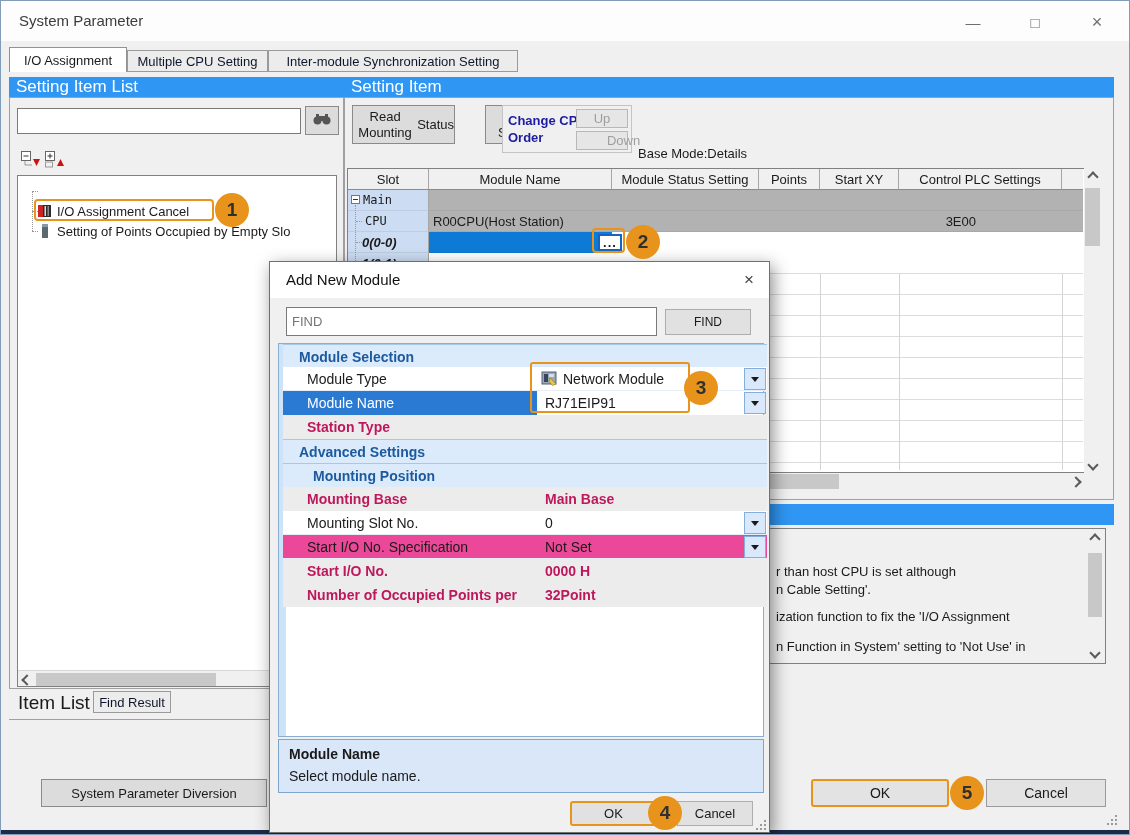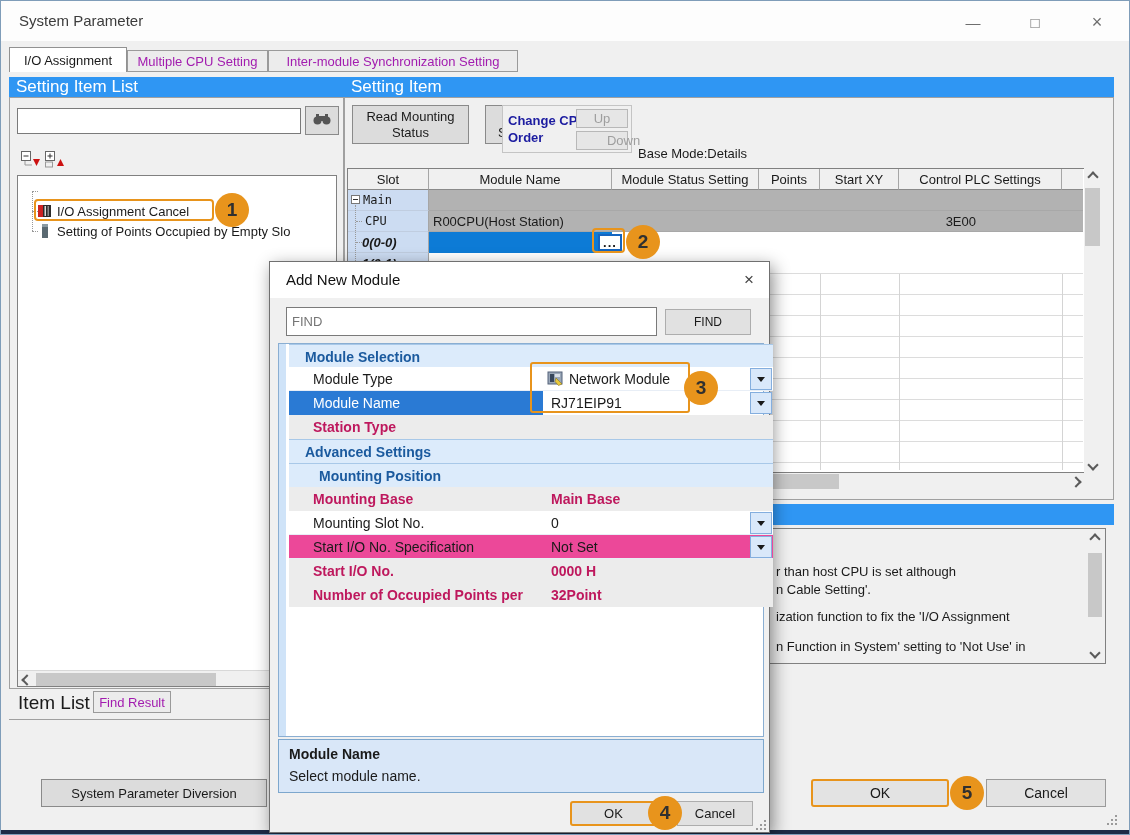--- a/index.html
+++ b/index.html
@@ -6,21 +6,21 @@
   .screen{position:relative;width:1130px;height:835px;background:#f0f0f0;overflow:hidden;
           font-family:"Liberation Sans",sans-serif;color:#1a1a1a;border:1px solid #7f9db9;box-sizing:border-box;}
   .abs{position:absolute;}
   
   .titlebar{left:0;top:0;width:1130px;height:40px;background:#fdfdfd;}
   .title{left:18px;top:11px;font-size:15px;color:#3c3c3c;}
   .winctl{top:8px;width:44px;height:26px;display:flex;align-items:center;justify-content:center;color:#6e6e6e;font-size:15px;}
   
   .tab{display:flex;align-items:center;justify-content:center;font-size:13px;box-sizing:border-box;}
   .tab.active{background:#fff;border:1px solid #919191;border-bottom:none;z-index:3;}
-  .tab.inactive{background:#ececec;border:1px solid #9a9a9a;color:#a21caf;}
+  .tab.inactive{background:#ececec;border:1px solid #9a9a9a;color:#0f172a;}
   
   .bluehdr{background:#2f96f3;color:#fff;font-size:17px;display:flex;align-items:center;padding-left:7px;box-sizing:border-box;}
   .panelbox{border:1px solid #a0a0a0;background:#f0f0f0;box-sizing:border-box;}
   .input{background:#fff;border:1px solid #7a7a7a;box-sizing:border-box;font-size:13px;padding:0 5px;font-family:"Liberation Sans",sans-serif;}
   .btn{background:#dcdcdc;border:1px solid #8a8a8a;display:flex;align-items:center;justify-content:center;
        font-size:13px;color:#1a1a1a;box-sizing:border-box;text-align:center;cursor:default;}
   .btn.dis{background:#e6e6e6;border-color:#b8b8b8;color:#9e9e9e;}
   .okborder{border:2px solid #e8941c !important;border-radius:3px;}
   
   .treebox{background:#fff;border:1px solid #808080;box-sizing:border-box;overflow:hidden;}
@@ -52,21 +52,21 @@
   .chev.up{transform:rotate(225deg);} .chev.down{transform:rotate(45deg);}
   .chev.left{transform:rotate(135deg);} .chev.right{transform:rotate(-45deg);}
   
   .dlg{left:268px;top:260px;width:501px;height:572px;background:#f0f0f0;border:1px solid #707070;
        box-shadow:3px 5px 16px rgba(0,0,0,0.45);z-index:40;box-sizing:border-box;}
   .dlg .titlearea{position:absolute;left:0;top:0;width:499px;height:36px;background:#fff;}
   .dlgtitle{position:absolute;left:16px;top:9px;font-size:15px;color:#111;}
   .dlgclose{position:absolute;left:466px;top:7px;width:26px;height:22px;display:flex;align-items:center;justify-content:center;font-size:17px;color:#444;}
   .grid{position:absolute;left:8px;top:81px;width:486px;height:394px;background:#fff;border:1px solid #8aaed2;box-sizing:border-box;}
   .band{position:absolute;left:0;top:0;width:7px;height:100%;background:#cfe3f8;}
-  .grow{position:absolute;left:10px;width:484px;height:24px;box-sizing:border-box;font-size:14px;display:flex;align-items:center;}
+  .grow{position:absolute;left:4px;width:484px;height:24px;box-sizing:border-box;font-size:14px;display:flex;align-items:center;}
   .grow.sec{background:#dcebfb;border-top:1px solid #a8c8e8;color:#1b5a9e;font-weight:bold;}
   .glabel{position:absolute;left:24px;white-space:nowrap;}
   .gvalue{position:absolute;left:262px;white-space:nowrap;}
   .rowline{border-bottom:1px solid #e8eef6;}
   .disrow{background:#ececec;color:#be185d;font-weight:bold;}
   .ddbtn{position:absolute;left:461px;top:1px;width:22px;height:22px;background:#d9e8fa;border:1px solid #84aede;
          display:flex;align-items:center;justify-content:center;box-sizing:border-box;}
   .tri{width:0;height:0;border-left:4px solid transparent;border-right:4px solid transparent;border-top:5px solid #1a1a1a;}
   .desc{position:absolute;left:8px;top:477px;width:486px;height:54px;background:#d9e7f8;border:1px solid #7da7cd;box-sizing:border-box;}
   
@@ -192,21 +192,21 @@
 
   <div class="abs btn" style="left:40px;top:778px;width:226px;height:28px;">
     <span>System Parameter Diversion</span>
   </div>
 
   <div class="abs bluehdr" style="left:343px;top:76px;width:770px;height:20px;">
     <span>Setting Item</span>
   </div>
   <div class="abs panelbox" style="left:343px;top:96px;width:770px;height:403px;"></div>
 
-  <div class="abs btn" style="left:351px;top:104px;width:117px;height:39px;flex-direction:column;line-height:16px;">
+  <div class="abs btn" style="left:351px;top:104px;width:103px;height:39px;flex-direction:row;line-height:16px;">
     <span>Read Mounting</span>
     <span>Status</span>
   </div>
   <div class="abs btn" style="left:484px;top:104px;width:84px;height:39px;flex-direction:column;line-height:16px;">
     <span>Display</span>
     <span>Setting(V)</span>
   </div>
 
   <div class="abs" style="left:501px;top:104px;width:130px;height:48px;border:1px solid #c4c4c4;background:#f0f0f0;box-sizing:border-box;">
     <div class="abs" style="left:5px;top:6px;font-weight:bold;color:#1c1ca0;font-size:13px;line-height:17px;">

